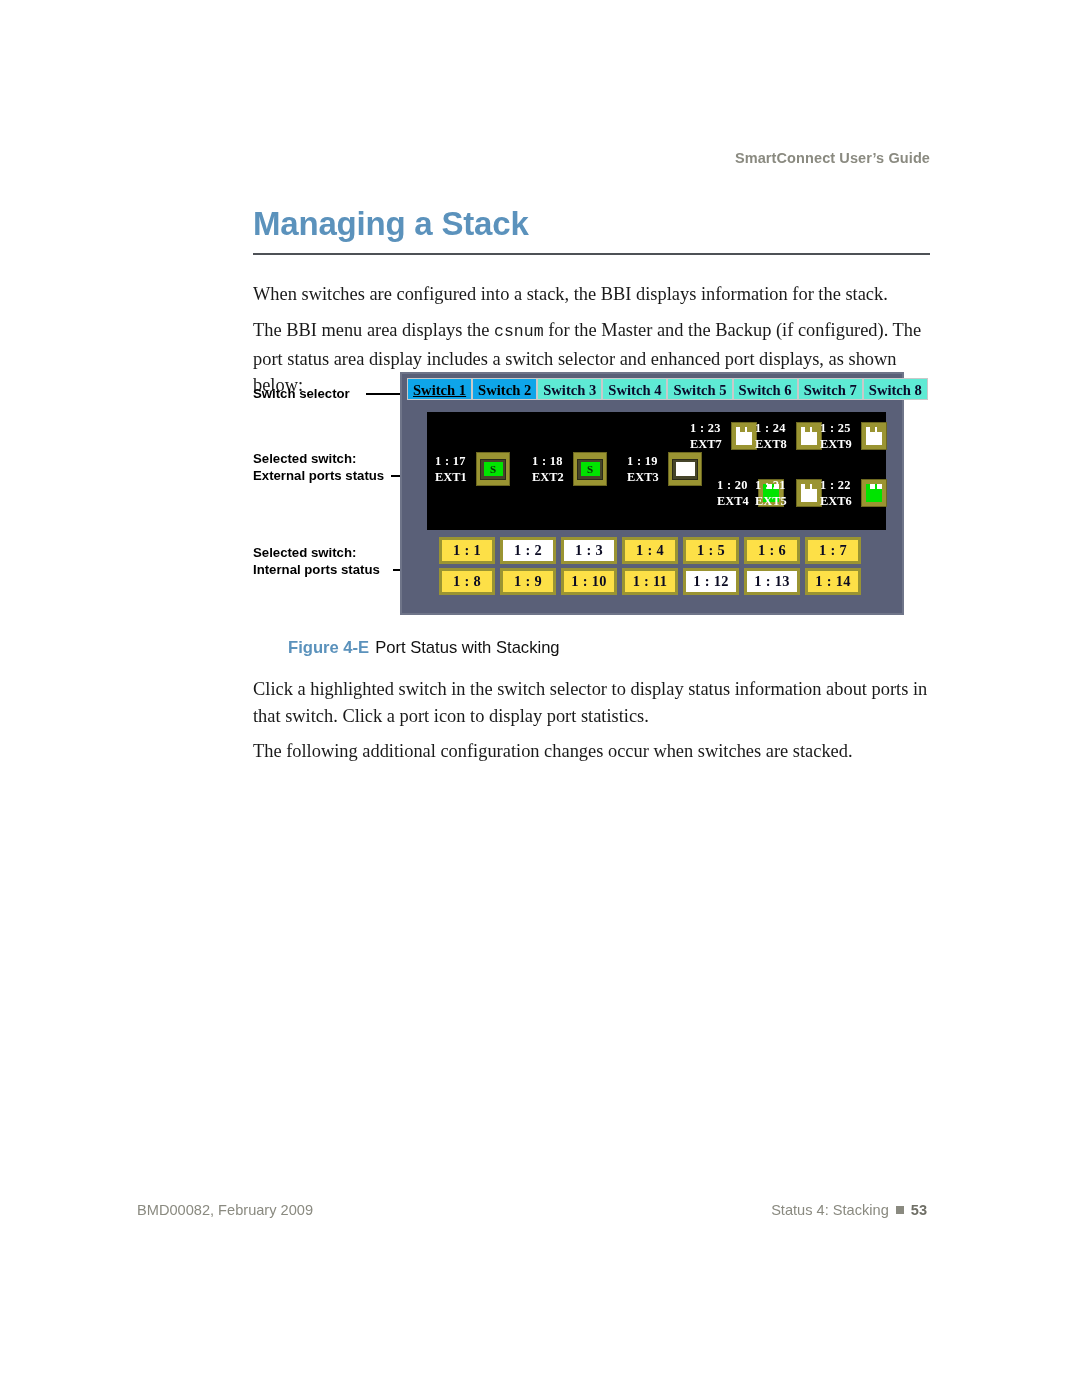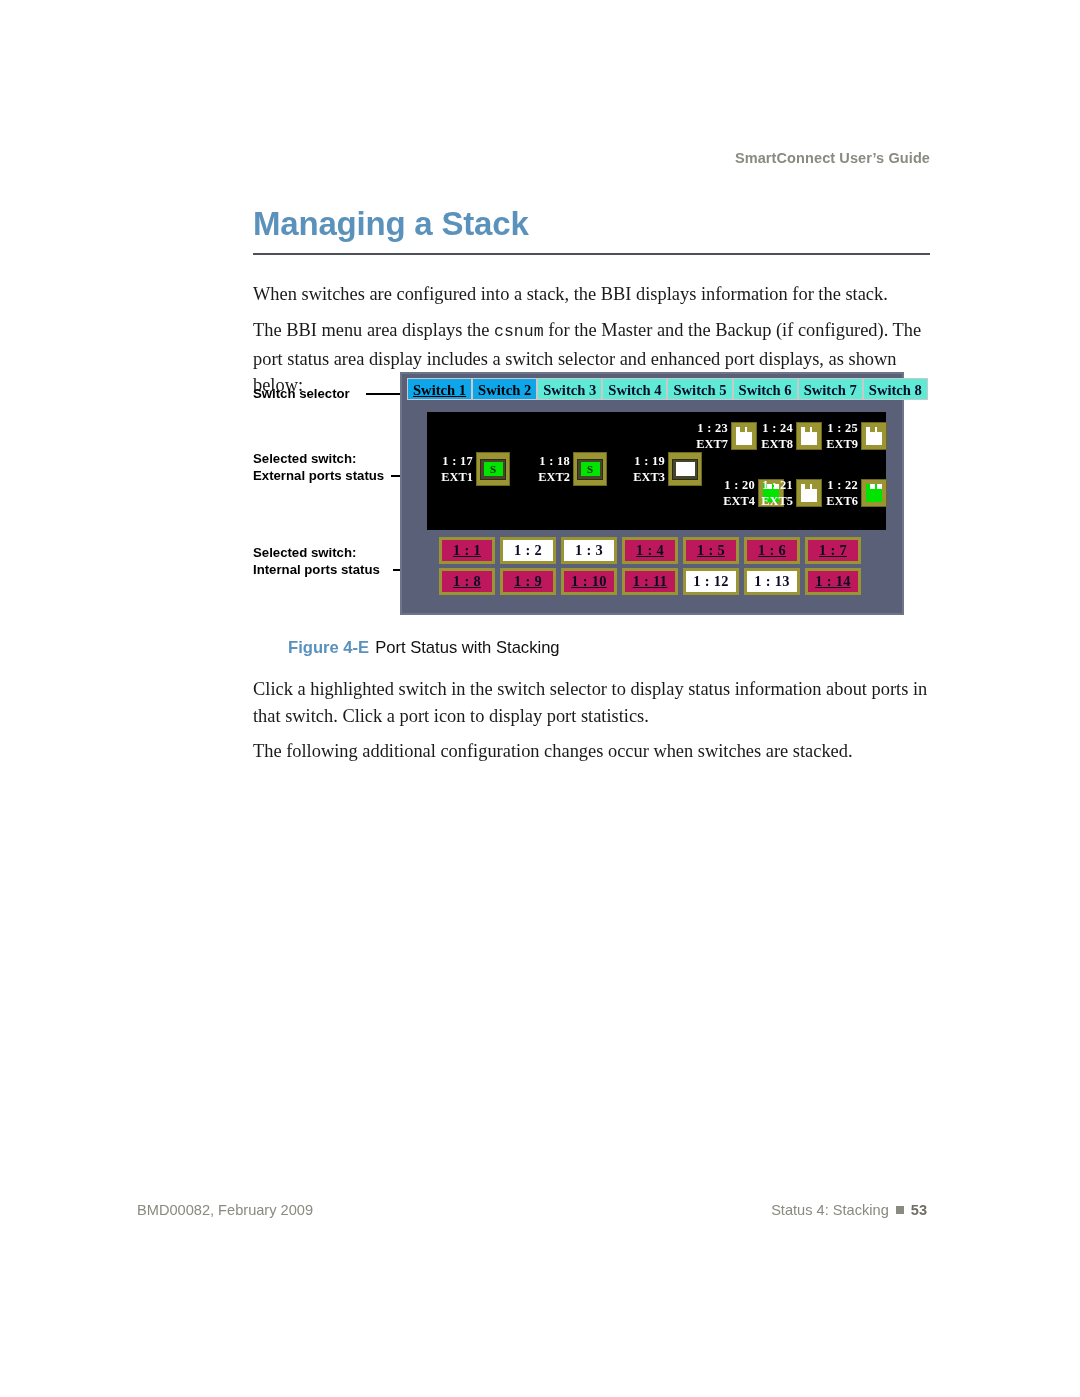--- a/index.html
+++ b/index.html
@@ -162,21 +162,21 @@
     position: absolute;
     display: flex;
     align-items: center;
   }
   .ext-labels {
     font-family: "Liberation Serif", "DejaVu Serif", serif;
     font-weight: bold;
     font-size: 12.4px;
     line-height: 16px;
     color: #ffffff;
-    text-align: right;
+    text-align: left;
     width: 38px;
   }
   .ext-labels .num { letter-spacing: 0.3px; }
 
   
   .icon-big {
     width: 34px;
     height: 34px;
     background: #9a9432;
     border: 1px solid #6d6820;
@@ -265,21 +265,21 @@
     display: flex;
     align-items: center;
     justify-content: center;
     font-family: "Liberation Serif", "DejaVu Serif", serif;
     font-weight: bold;
     font-size: 14.4px;
     color: #0a0a22;
     margin-right: 5px;
     letter-spacing: 0.3px;
   }
-  .int-tile.green { background: #be185d; text-decoration: underline; }
+  .int-tile.green { background: #fde047; }
   .int-tile.white { background: #ffffff; }
 
   
   .fig-caption {
     position: absolute;
     left: 288px;
     top: 638px;
     font-family: "Liberation Sans", "DejaVu Sans", sans-serif;
     font-size: 16.6px;
     font-weight: bold;

